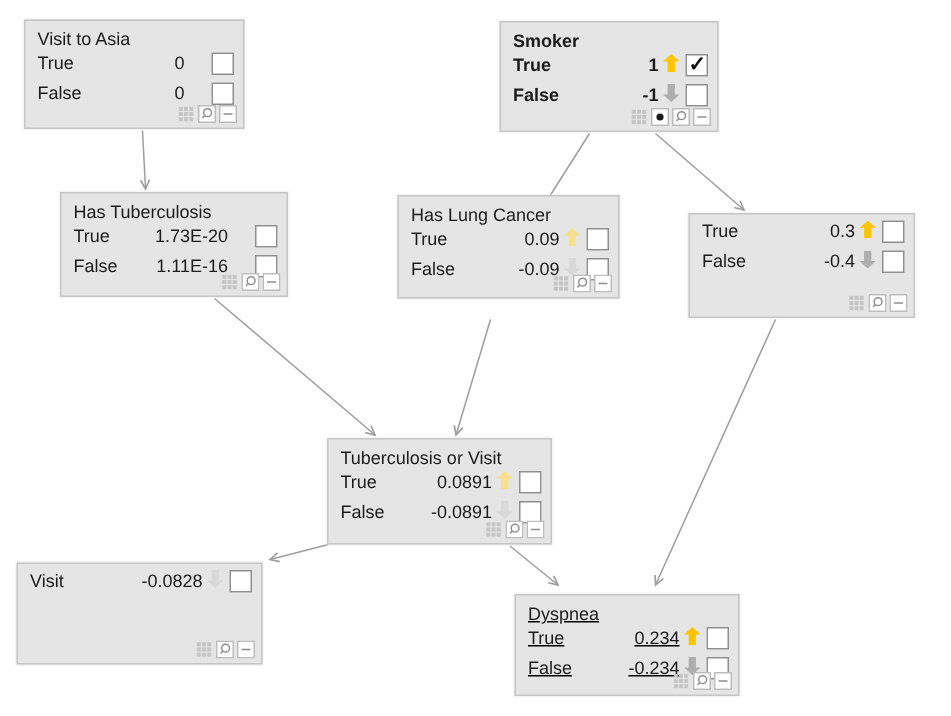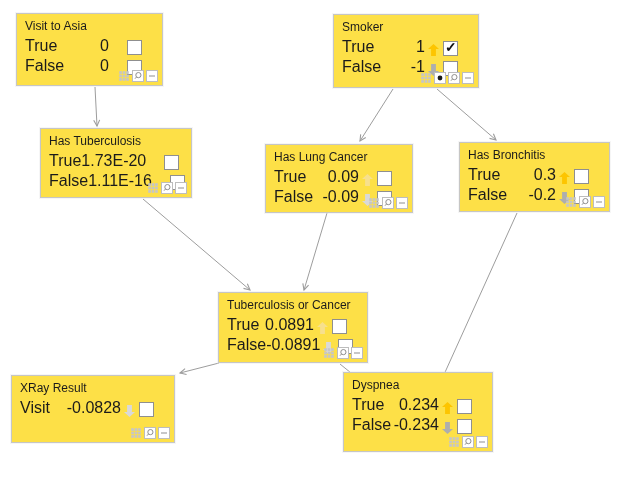--- a/index.html
+++ b/index.html
@@ -1,21 +1,21 @@
 <!DOCTYPE html>
 <html><head>
 <meta charset="utf-8">
 <style>
   html,body{margin:0;padding:0;background:#ffffff;font-family:"Liberation Sans",sans-serif;}
   #canvas{position:relative;width:634px;height:477px;background:#ffffff;overflow:hidden;}
   #edges{position:absolute;left:0;top:0;width:634px;height:477px;pointer-events:none;}
-  .node{position:absolute;background:#fde047;border:1px solid #c6c6c5;box-sizing:border-box;
-        padding:4px 20px 3px 8px;z-index:1;box-shadow:0 0 0 1px rgba(230,230,230,.35);}
+  .node{position:absolute;background:#e5e5e5;border:1px solid #c6c6c5;box-sizing:border-box;
+        padding:4px 6px 3px 8px;z-index:1;box-shadow:0 0 0 1px rgba(230,230,230,.35);}
   .title{font-size:12px;line-height:17px;height:17px;color:#1b1b1b;white-space:nowrap;}
-  .row{display:flex;align-items:flex-end;height:20px;font-size:16px;color:#1b1b1b;}
+  .row{display:flex;align-items:flex-start;height:20px;font-size:12px;color:#1b1b1b;}
   .lbl{flex:0 0 auto;white-space:nowrap;}
   .val{flex:1 1 auto;text-align:right;margin-right:3px;white-space:nowrap;}
   .arrow{width:11px;height:12px;flex:0 0 11px;margin-right:4px;
          clip-path:polygon(50% 0,100% 42%,72% 42%,72% 100%,28% 100%,28% 42%,0 42%);}
   .arrow.down{transform:rotate(180deg);}
   .arrow.up.bright{background:#fdc500;}
   .arrow.up.pale{background:#f7e08d;}
   .arrow.down.medium{background:#aeaeae;}
   .arrow.down.pale{background:#d9d9d9;}
   .cb{width:13px;height:13px;border:1px solid #8f8f8f;background:#fff;flex:0 0 13px;position:relative;}
@@ -77,21 +77,21 @@
             <circle cx="6.4" cy="5.1" r="2.6" fill="none" stroke="#8f8f8f"></circle>
             <line x1="4.5" y1="7" x2="3" y2="8.7" stroke="#8f8f8f"></line>
           </svg></span>
         <span class="ticon"><svg viewBox="0 0 12 12" width="12" height="12">
             <rect x="0.5" y="0.5" width="11" height="11" fill="#ffffff" stroke="#bdbdbd"></rect>
             <line x1="3" y1="6" x2="9" y2="6" stroke="#8f8f8f"></line>
           </svg></span>
       </div>
   </div>
 
-  <div class="node" style="left: 333px; top: 14px; width: 146px; height: 74px;">
+  <div class="node" style="left: 333px; top: 14px; width: 146px; height: 74px; font-weight: bold;">
     <div class="title">Smoker</div>
     <div class="row">
       <span class="lbl">True</span>
       <span class="val">1</span>
       <span class="arrow up bright"></span>
       <span class="cb checked"></span>
     </div>
     <div class="row">
       <span class="lbl">False</span>
       <span class="val">-1</span>
@@ -161,21 +161,21 @@
             <circle cx="6.4" cy="5.1" r="2.6" fill="none" stroke="#8f8f8f"></circle>
             <line x1="4.5" y1="7" x2="3" y2="8.7" stroke="#8f8f8f"></line>
           </svg></span>
         <span class="ticon"><svg viewBox="0 0 12 12" width="12" height="12">
             <rect x="0.5" y="0.5" width="11" height="11" fill="#ffffff" stroke="#bdbdbd"></rect>
             <line x1="3" y1="6" x2="9" y2="6" stroke="#8f8f8f"></line>
           </svg></span>
       </div>
   </div>
 
-  <div class="node" style="left: 265px; top: 144px; width: 148px; height: 69px;">
+  <div class="node" style="left: 265px; top: 130px; width: 148px; height: 69px;">
     <div class="title">Has Lung Cancer</div>
     <div class="row">
       <span class="lbl">True</span>
       <span class="val">0.09</span>
       <span class="arrow up pale"></span>
       <span class="cb"></span>
     </div>
     <div class="row">
       <span class="lbl">False</span>
       <span class="val">-0.09</span>
@@ -202,30 +202,29 @@
             <line x1="4.5" y1="7" x2="3" y2="8.7" stroke="#8f8f8f"></line>
           </svg></span>
         <span class="ticon"><svg viewBox="0 0 12 12" width="12" height="12">
             <rect x="0.5" y="0.5" width="11" height="11" fill="#ffffff" stroke="#bdbdbd"></rect>
             <line x1="3" y1="6" x2="9" y2="6" stroke="#8f8f8f"></line>
           </svg></span>
       </div>
   </div>
 
   <div class="node" style="left: 459px; top: 142px; width: 151px; height: 70px;">
-    <div class="title">Has Bronchitis</div>
     <div class="row">
       <span class="lbl">True</span>
       <span class="val">0.3</span>
       <span class="arrow up bright"></span>
       <span class="cb"></span>
     </div>
     <div class="row">
       <span class="lbl">False</span>
-      <span class="val">-0.2</span>
+      <span class="val">-0.4</span>
       <span class="arrow down medium"></span>
       <span class="cb"></span>
     </div>
     <div class="toolbar">
         <span class="ticon"><svg viewBox="0 0 12 12" width="12" height="12">
             <g fill="#c6c6c6">
               <rect x="1.2" y="1.2" width="2.7" height="2.7"></rect>
               <rect x="4.65" y="1.2" width="2.7" height="2.7"></rect>
               <rect x="8.1" y="1.2" width="2.7" height="2.7"></rect>
               <rect x="1.2" y="4.65" width="2.7" height="2.7"></rect>
@@ -242,21 +241,21 @@
             <line x1="4.5" y1="7" x2="3" y2="8.7" stroke="#8f8f8f"></line>
           </svg></span>
         <span class="ticon"><svg viewBox="0 0 12 12" width="12" height="12">
             <rect x="0.5" y="0.5" width="11" height="11" fill="#ffffff" stroke="#bdbdbd"></rect>
             <line x1="3" y1="6" x2="9" y2="6" stroke="#8f8f8f"></line>
           </svg></span>
       </div>
   </div>
 
   <div class="node" style="left: 218px; top: 292px; width: 150px; height: 71px;">
-    <div class="title">Tuberculosis or Cancer</div>
+    <div class="title">Tuberculosis or Visit</div>
     <div class="row">
       <span class="lbl">True</span>
       <span class="val">0.0891</span>
       <span class="arrow up pale"></span>
       <span class="cb"></span>
     </div>
     <div class="row">
       <span class="lbl">False</span>
       <span class="val">-0.0891</span>
       <span class="arrow down pale"></span>
@@ -282,21 +281,20 @@
             <line x1="4.5" y1="7" x2="3" y2="8.7" stroke="#8f8f8f"></line>
           </svg></span>
         <span class="ticon"><svg viewBox="0 0 12 12" width="12" height="12">
             <rect x="0.5" y="0.5" width="11" height="11" fill="#ffffff" stroke="#bdbdbd"></rect>
             <line x1="3" y1="6" x2="9" y2="6" stroke="#8f8f8f"></line>
           </svg></span>
       </div>
   </div>
 
   <div class="node" style="left: 11px; top: 375px; width: 164px; height: 68px;">
-    <div class="title">XRay Result</div>
     <div class="row">
       <span class="lbl">Visit</span>
       <span class="val">-0.0828</span>
       <span class="arrow down pale"></span>
       <span class="cb"></span>
     </div>
     <div class="toolbar">
         <span class="ticon"><svg viewBox="0 0 12 12" width="12" height="12">
             <g fill="#c6c6c6">
               <rect x="1.2" y="1.2" width="2.7" height="2.7"></rect>
@@ -315,21 +313,21 @@
             <circle cx="6.4" cy="5.1" r="2.6" fill="none" stroke="#8f8f8f"></circle>
             <line x1="4.5" y1="7" x2="3" y2="8.7" stroke="#8f8f8f"></line>
           </svg></span>
         <span class="ticon"><svg viewBox="0 0 12 12" width="12" height="12">
             <rect x="0.5" y="0.5" width="11" height="11" fill="#ffffff" stroke="#bdbdbd"></rect>
             <line x1="3" y1="6" x2="9" y2="6" stroke="#8f8f8f"></line>
           </svg></span>
       </div>
   </div>
 
-  <div class="node" style="left: 343px; top: 372px; width: 150px; height: 80px;">
+  <div class="node" style="left: 343px; top: 396px; width: 150px; height: 68px; text-decoration: underline;">
     <div class="title">Dyspnea</div>
     <div class="row">
       <span class="lbl">True</span>
       <span class="val">0.234</span>
       <span class="arrow up bright"></span>
       <span class="cb"></span>
     </div>
     <div class="row">
       <span class="lbl">False</span>
       <span class="val">-0.234</span>

